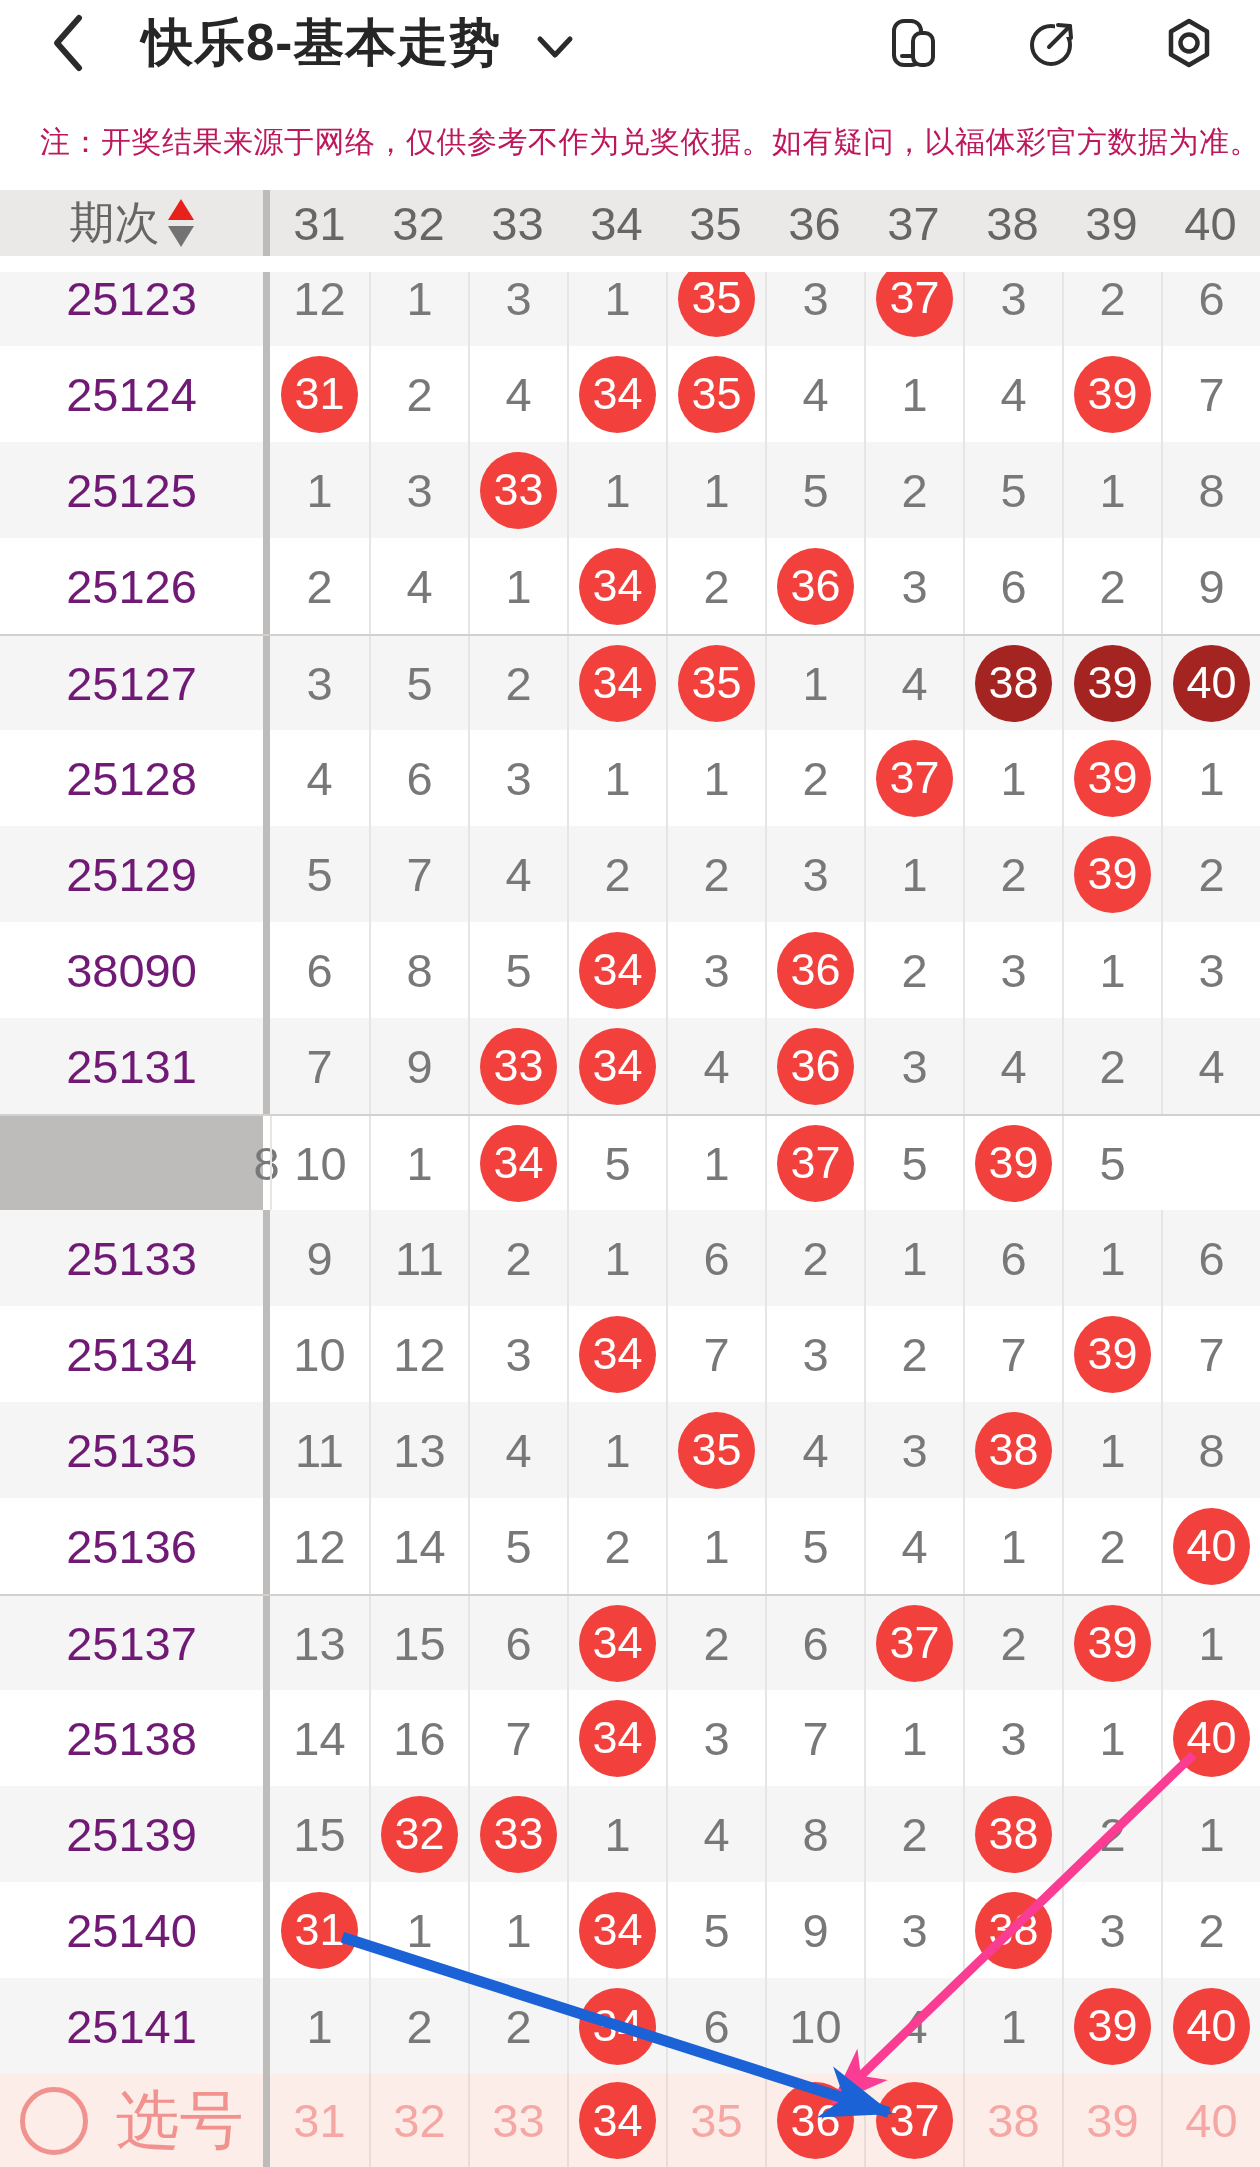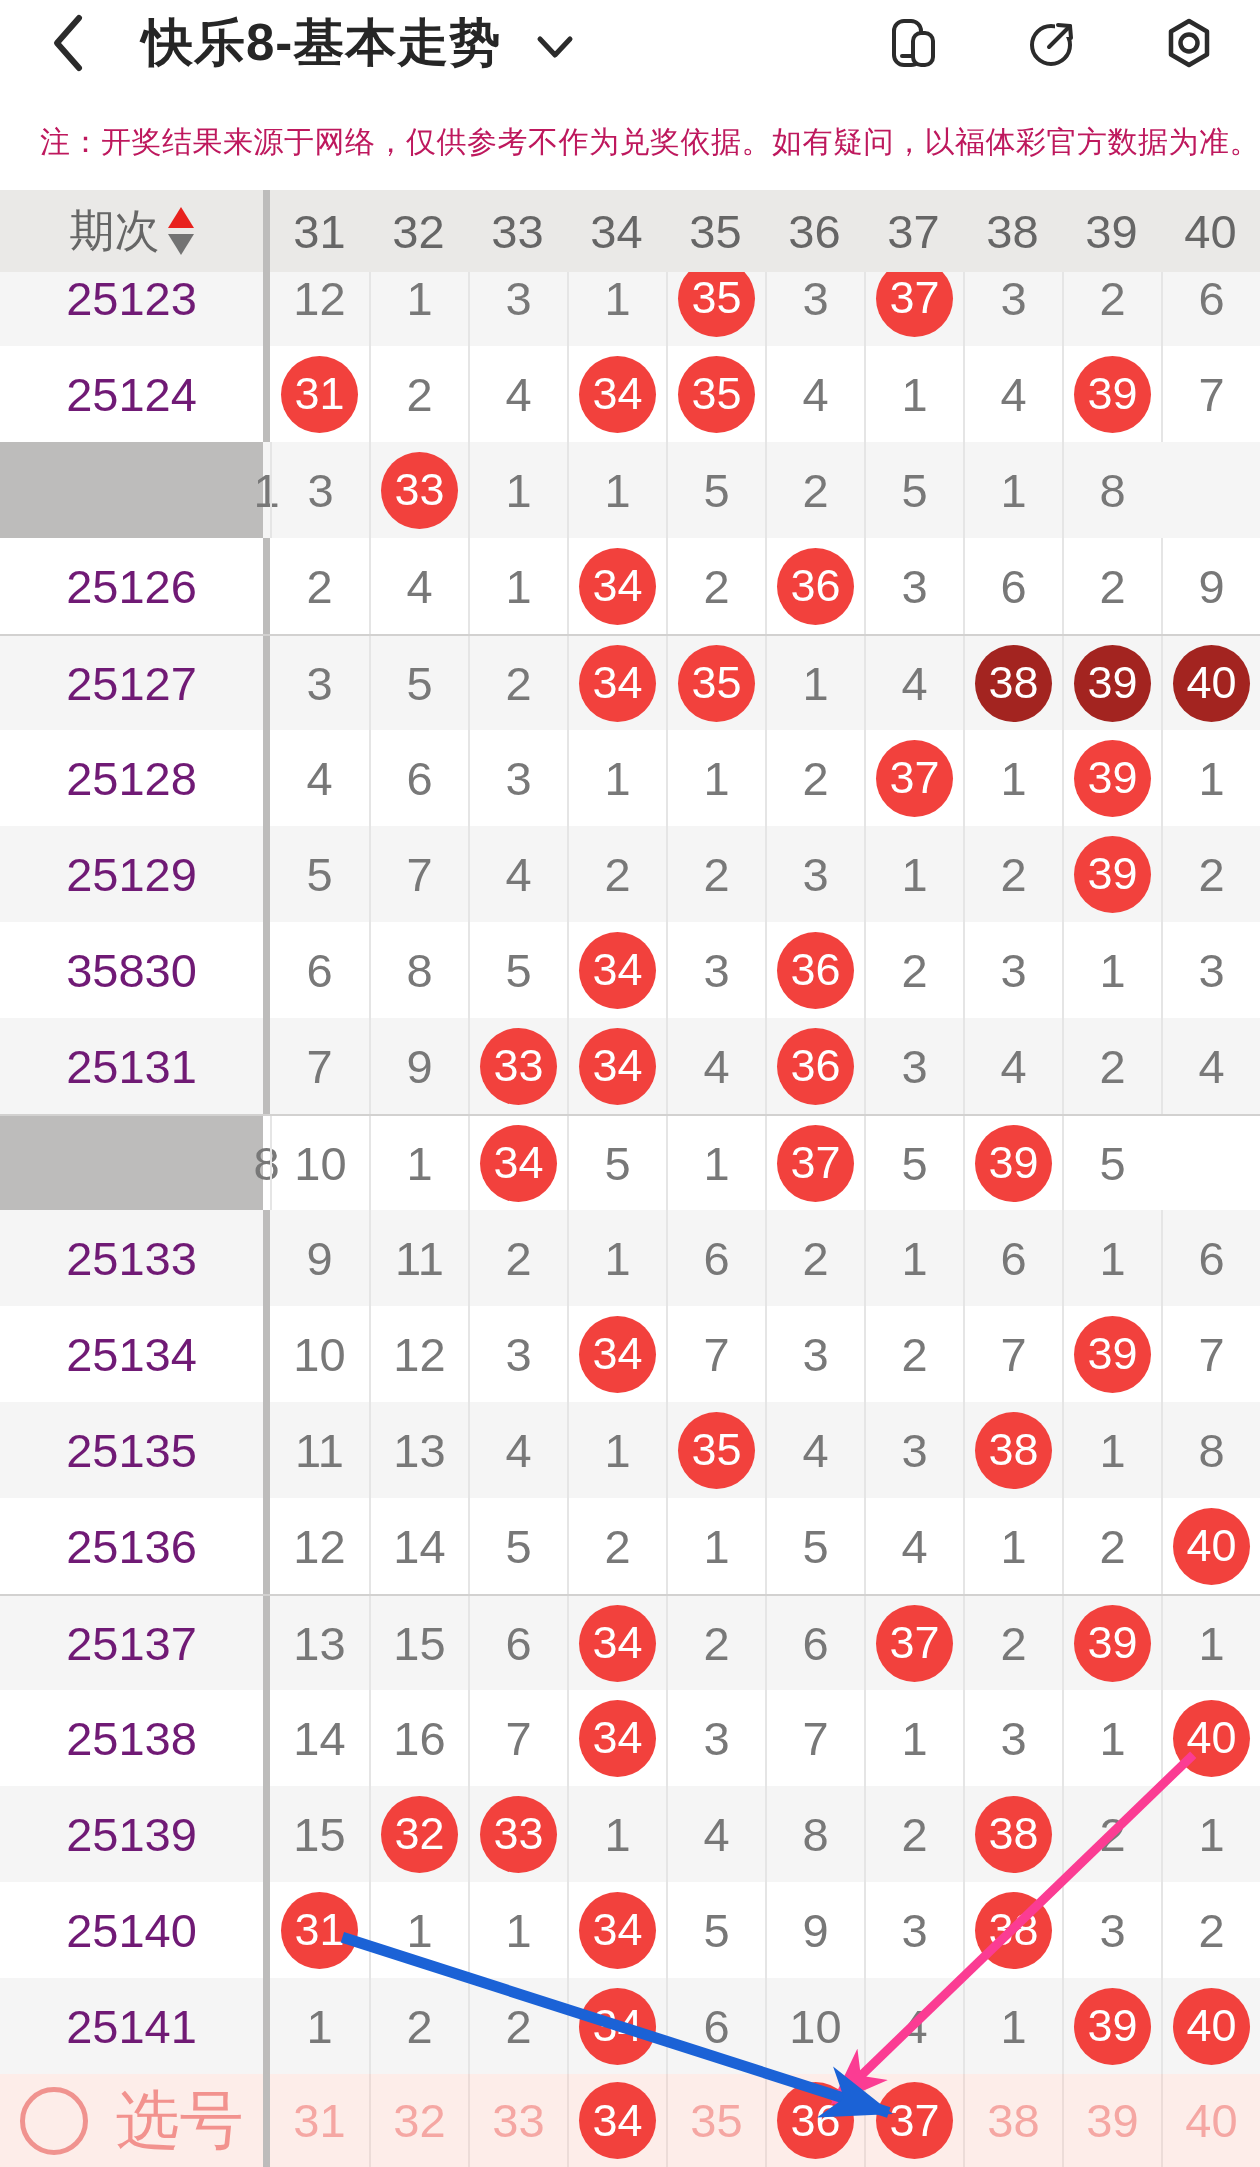--- a/index.html
+++ b/index.html
@@ -15,21 +15,21 @@
   .nav-icon{width:54px;height:54px;margin-left:84px;display:flex;align-items:center;justify-content:center;cursor:pointer}
 
   
   .note{position:absolute;top:122px;left:40px;right:14px;font-size:30px;color:#be185d;letter-spacing:.5px;white-space:nowrap}
 
   
   .trend-table{position:absolute;top:190px;left:0;right:0;bottom:0}
   .grid-row{display:grid;grid-template-columns:263px 7px repeat(10,1fr)}
   .divider{background:#bdbcbb}
 
-  .thead{height:82px;background:#eae9e7}
+  .thead{height:66px;background:#eae9e7}
   .col-h{display:flex;align-items:center;justify-content:center;font-size:47px;color:#666}
   .period-h{display:flex;align-items:center;justify-content:center;font-size:45px;color:#666;cursor:pointer}
   .sort-arrows{display:flex;flex-direction:column;gap:6px;margin-left:8px}
   .tri-up{width:0;height:0;border-left:13px solid transparent;border-right:13px solid transparent;border-bottom:21px solid #e8211d}
   .tri-down{width:0;height:0;border-left:13px solid transparent;border-right:13px solid transparent;border-top:21px solid #737373}
 
   .tbody{position:absolute;top:82px;left:0;right:0;bottom:0;overflow:hidden}
   .row{height:96px;background:#fff;box-sizing:border-box}
   .row.alt{background:#f5f5f5}
   .row.group{border-top:2px solid #d2d1d0}
@@ -145,20 +145,21 @@
         </div>
         <div class="ncell sep">4</div>
         <div class="ncell sep">1</div>
         <div class="ncell sep">4</div>
         <div class="ncell sep">
           <span class="ball">39</span>
         </div>
         <div class="ncell sep">7</div>
       </div>
       <div class="row grid-row alt">
+        <div class="pcell">25125</div>
         <div class="divider"></div>
         <div class="ncell">1</div>
         <div class="ncell sep">3</div>
         <div class="ncell sep">
           <span class="ball">33</span>
         </div>
         <div class="ncell sep">1</div>
         <div class="ncell sep">1</div>
         <div class="ncell sep">5</div>
         <div class="ncell sep">2</div>
@@ -236,21 +237,21 @@
         <div class="ncell sep">2</div>
         <div class="ncell sep">3</div>
         <div class="ncell sep">1</div>
         <div class="ncell sep">2</div>
         <div class="ncell sep">
           <span class="ball">39</span>
         </div>
         <div class="ncell sep">2</div>
       </div>
       <div class="row grid-row">
-        <div class="pcell">35830</div>
+        <div class="pcell">38090</div>
         <div class="divider"></div>
         <div class="ncell">6</div>
         <div class="ncell sep">8</div>
         <div class="ncell sep">5</div>
         <div class="ncell sep">
           <span class="ball">34</span>
         </div>
         <div class="ncell sep">3</div>
         <div class="ncell sep">
           <span class="ball">36</span>

